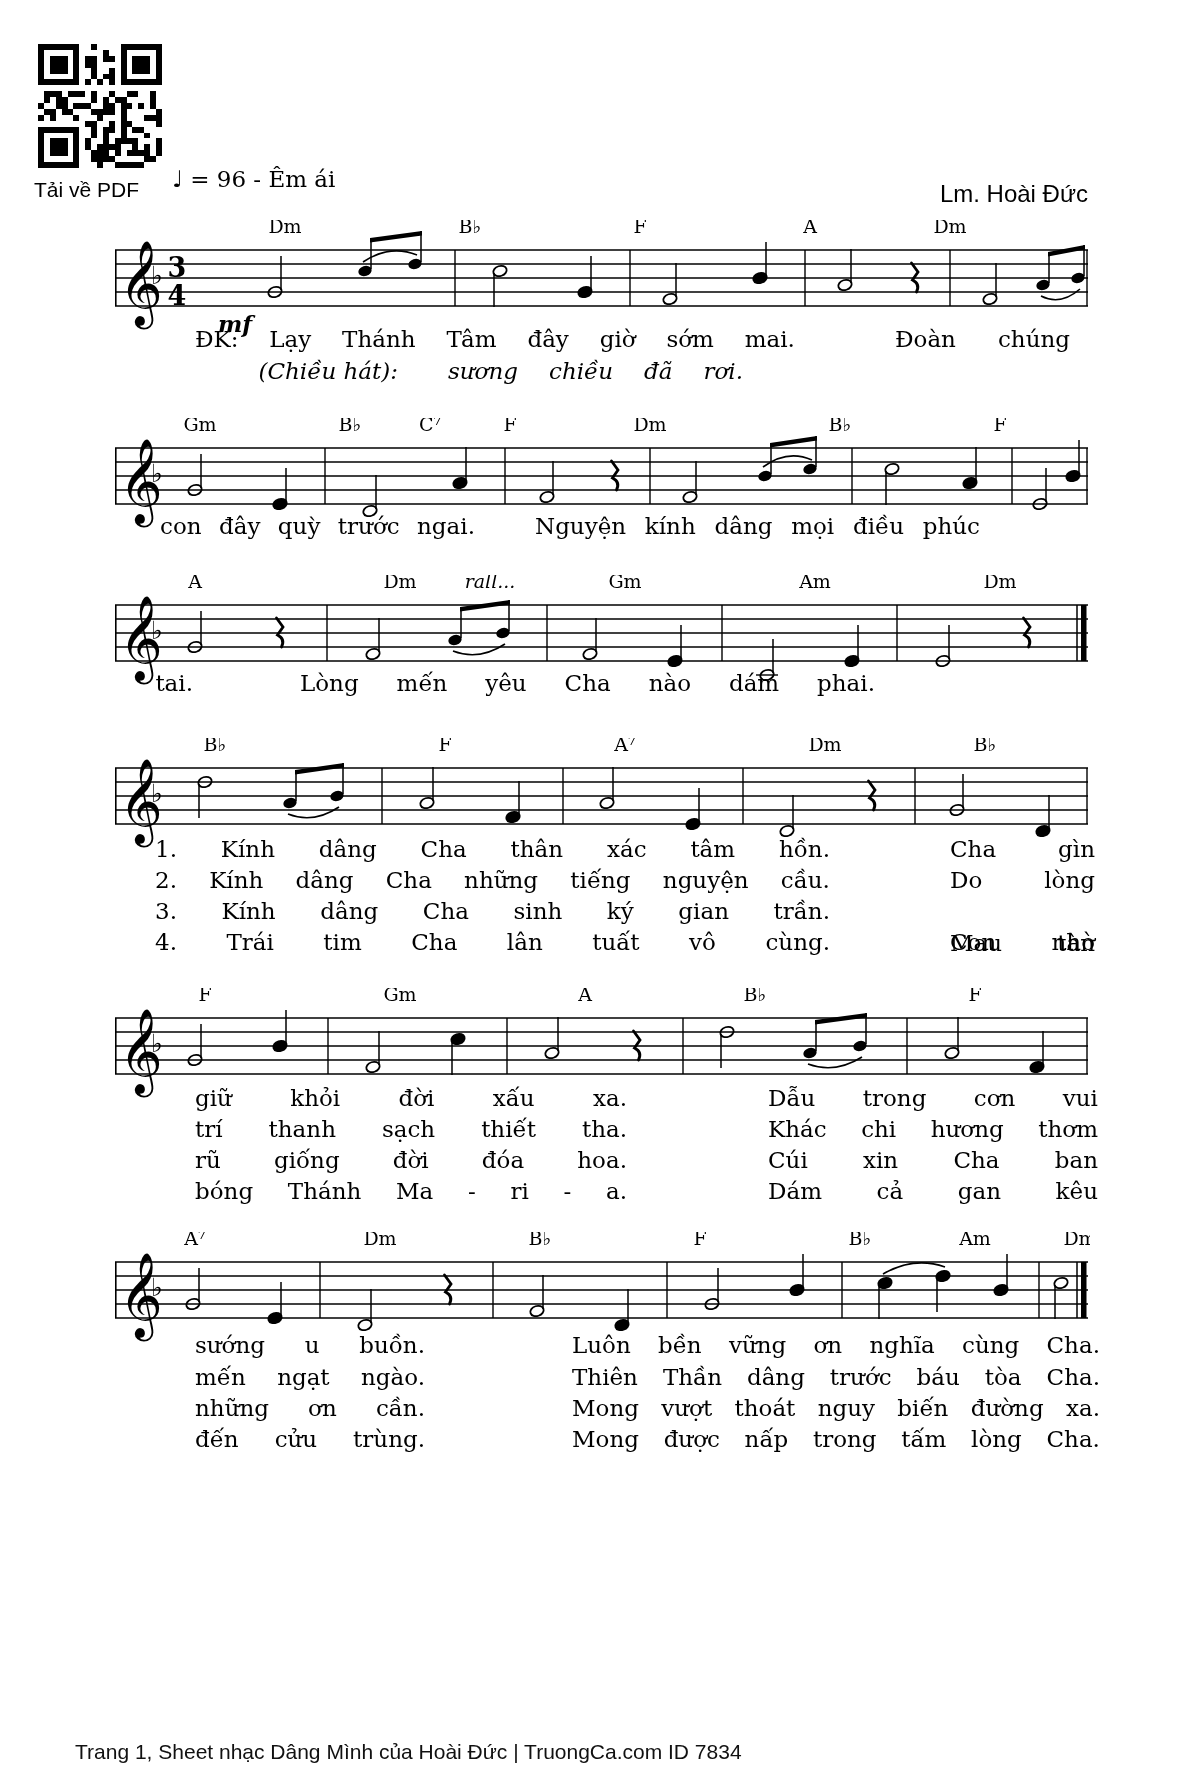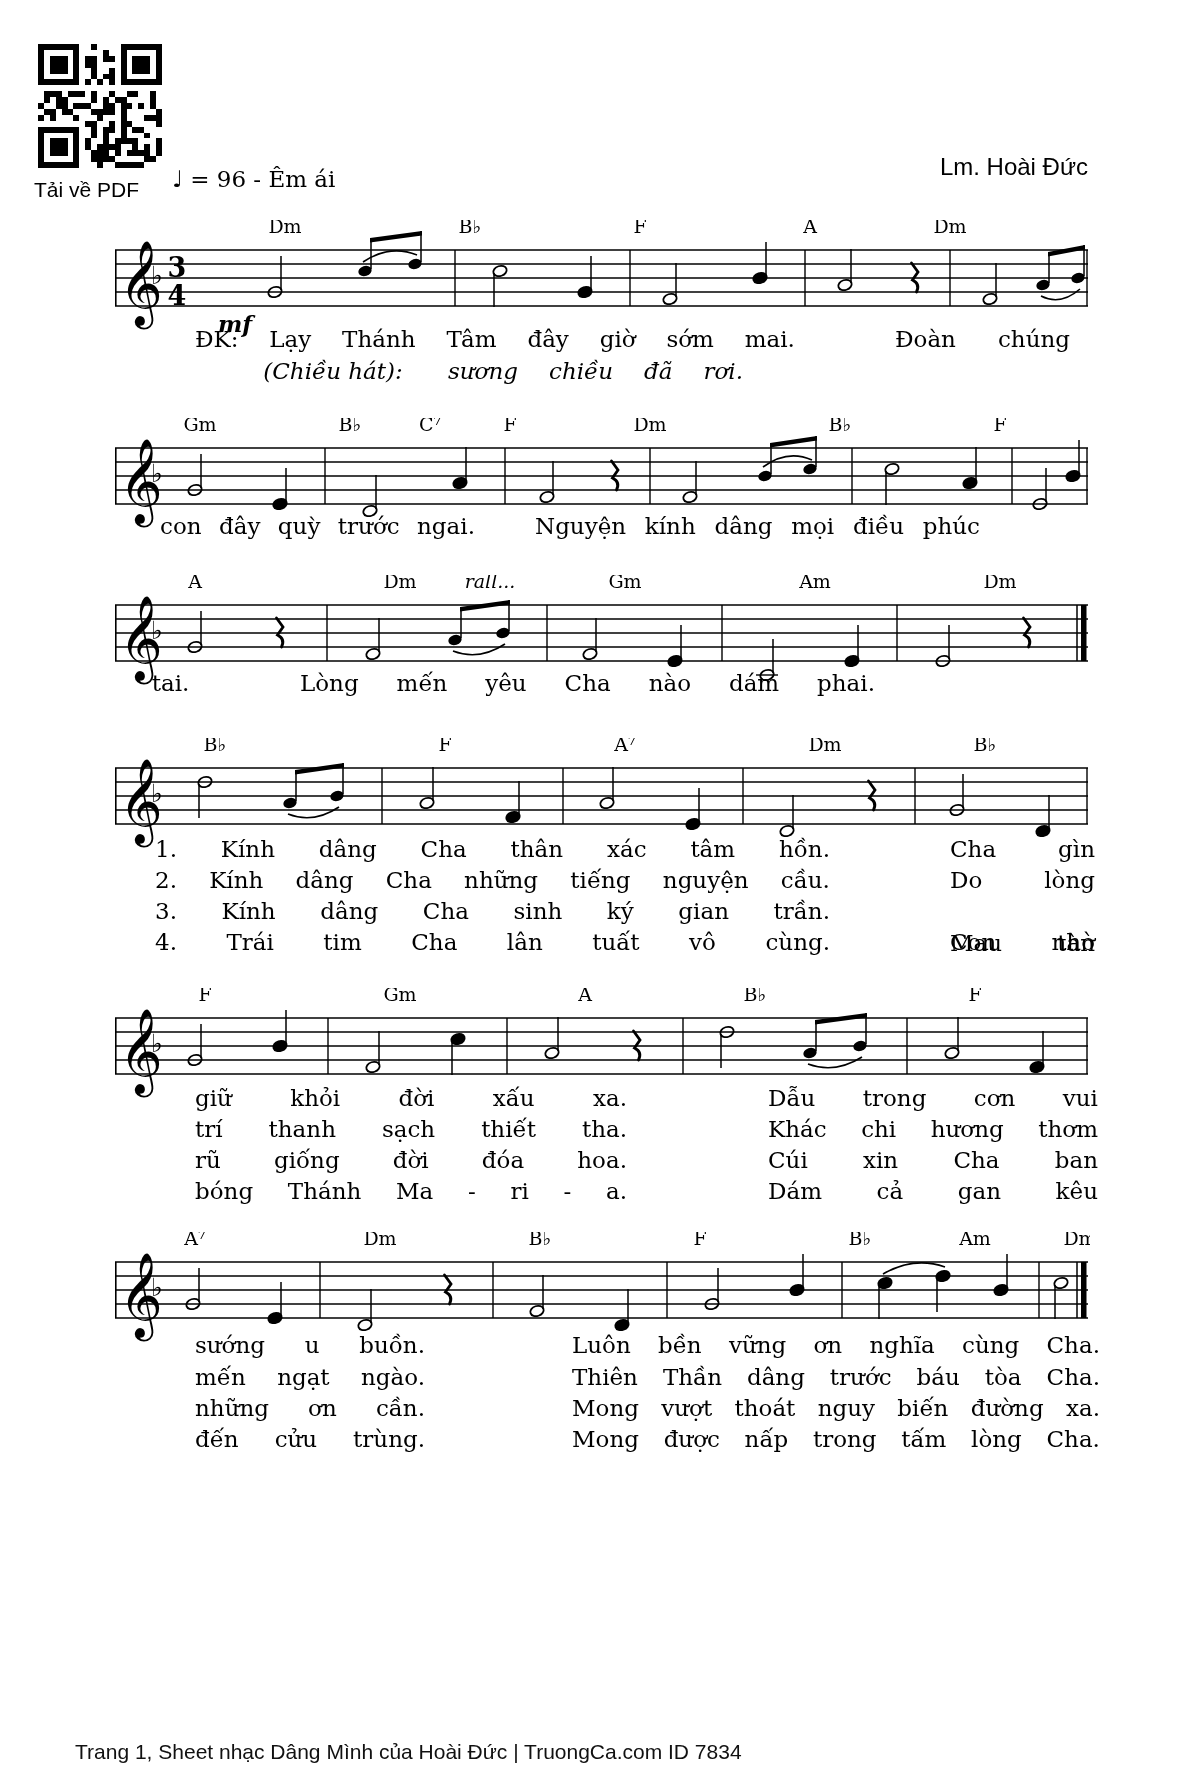--- a/index.html
+++ b/index.html
@@ -4,26 +4,26 @@
 <style>
   html,body{margin:0;padding:0;background:#e8e8e8;}
   .sheet{position:relative;width:1200px;height:1781px;margin:0 auto;background:#ffffff;overflow:hidden;
          font-family:"DejaVu Serif",serif;color:#000;}
   .qr-wrap{position:absolute;left:38px;top:44px;width:130px;}
   .qr-label{position:absolute;left:34px;top:178px;font-family:"Liberation Sans",sans-serif;font-size:21px;color:#000;}
   .page-title{position:absolute;left:0;top:52px;width:100%;text-align:center;
               font-family:"DejaVu Serif",serif;font-weight:bold;font-size:58px;letter-spacing:1px;}
   .tempo{position:absolute;left:172px;top:166px;font-size:23px;
          font-family:"DejaVu Serif","DejaVu Sans",serif;}
-  .composer{position:absolute;right:112px;top:153px;font-family:"Liberation Sans",sans-serif;font-size:24px;}
+  .composer{position:absolute;right:112px;top:180px;font-family:"Liberation Sans",sans-serif;font-size:24px;}
   .system{position:absolute;left:115px;width:975px;height:118px;}
   .lyric-line{position:absolute;left:0;width:1200px;height:32px;font-size:23px;}
   .lyric-line.it{font-style:italic;}
   .lyric-seg{position:absolute;top:0;display:flex;justify-content:space-between;}
-  .lyric-seg.single{justify-content:center;}
+  .lyric-seg.single{justify-content:flex-end;}
   .lyric-seg span{white-space:nowrap;}
   .footer{position:absolute;left:75px;top:1700px;font-family:"Liberation Sans",sans-serif;font-size:21px;color:#111;margin-top:40px;}
 </style>
 </head>
 <body>
 
 <div class="sheet">
   <div class="qr-wrap">
     <svg id="qr-svg" width="124" height="124" viewBox="0 0 21 21" shape-rendering="crispEdges">
         <rect x="0" y="0" width="21" height="21" fill="#fff"></rect>

